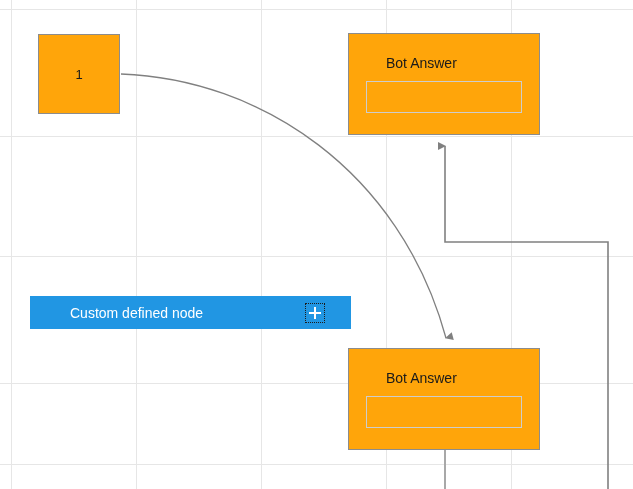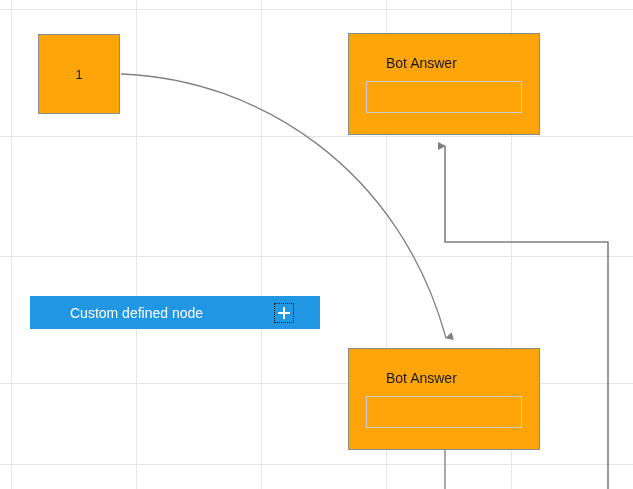--- a/index.html
+++ b/index.html
@@ -150,18 +150,18 @@
   <div class="node" id="node-bot-answer-top" style="left: 348px; top: 33px; width: 192px; height: 102px; background: rgb(255, 165, 10); border-color: rgb(140, 140, 140);">
     <div class="node-title">Bot Answer</div>
     <div class="node-slot"></div>
   </div>
 
   <div class="node" id="node-bot-answer-bottom" style="left: 348px; top: 348px; width: 192px; height: 102px; background: rgb(255, 165, 10); border-color: rgb(140, 140, 140);">
     <div class="node-title">Bot Answer</div>
     <div class="node-slot"></div>
   </div>
 
-  <div class="palette-bar" id="palette-bar" style="left: 30px; top: 296px; width: 290px; height: 33px; background: rgb(33, 150, 227); padding-left: 40px;">
+  <div class="palette-bar" id="palette-bar" style="left: 30px; top: 296px; width: 321px; height: 33px; background: rgb(33, 150, 227); padding-left: 40px;">
     <span class="palette-label">Custom defined node</span>
     <span class="palette-add"></span>
   </div>
 
 </div>
 
 </body></html>

